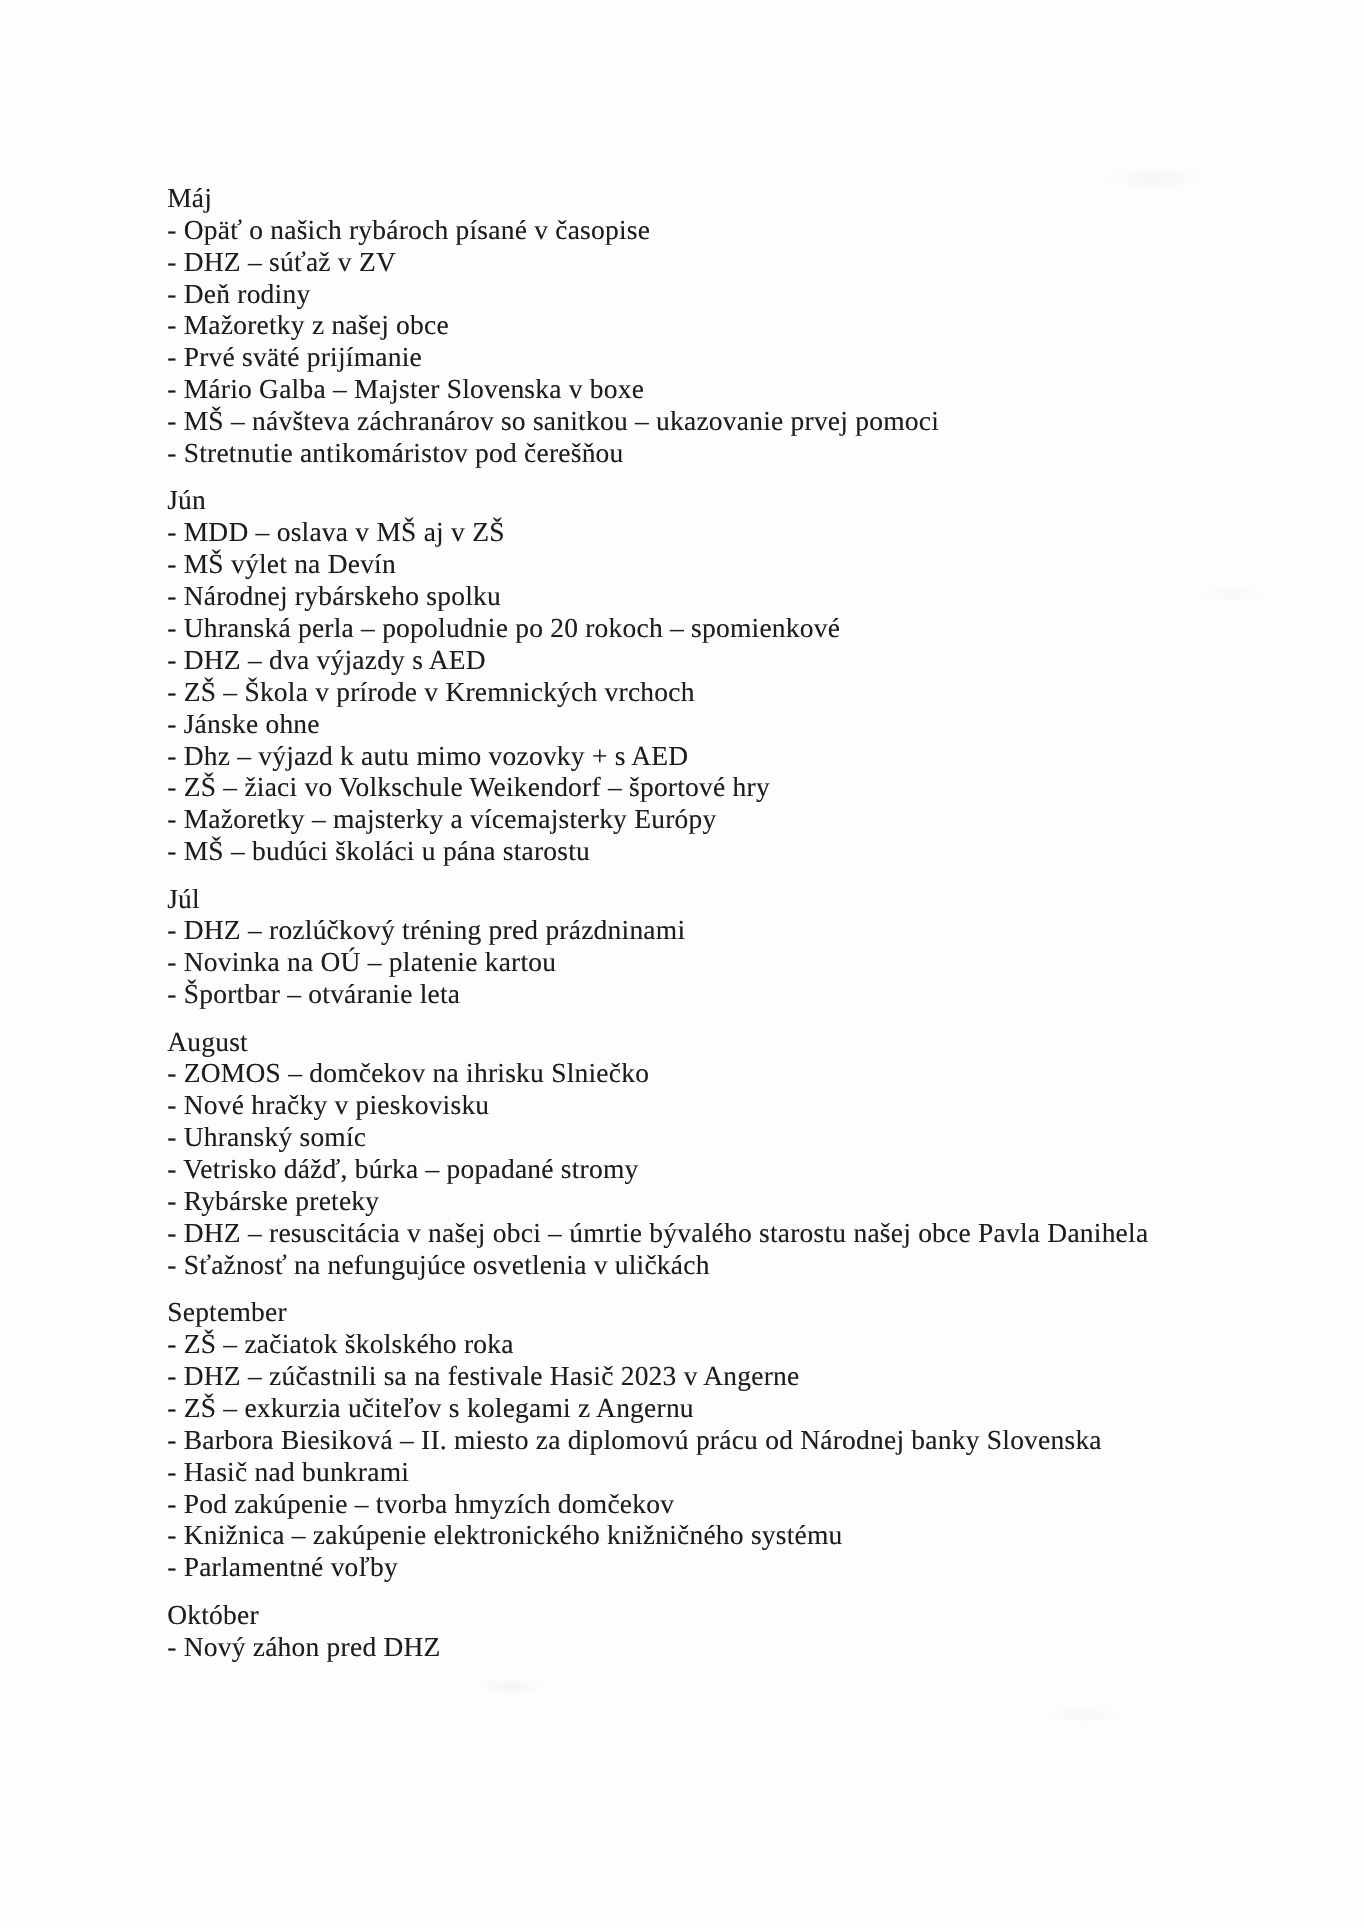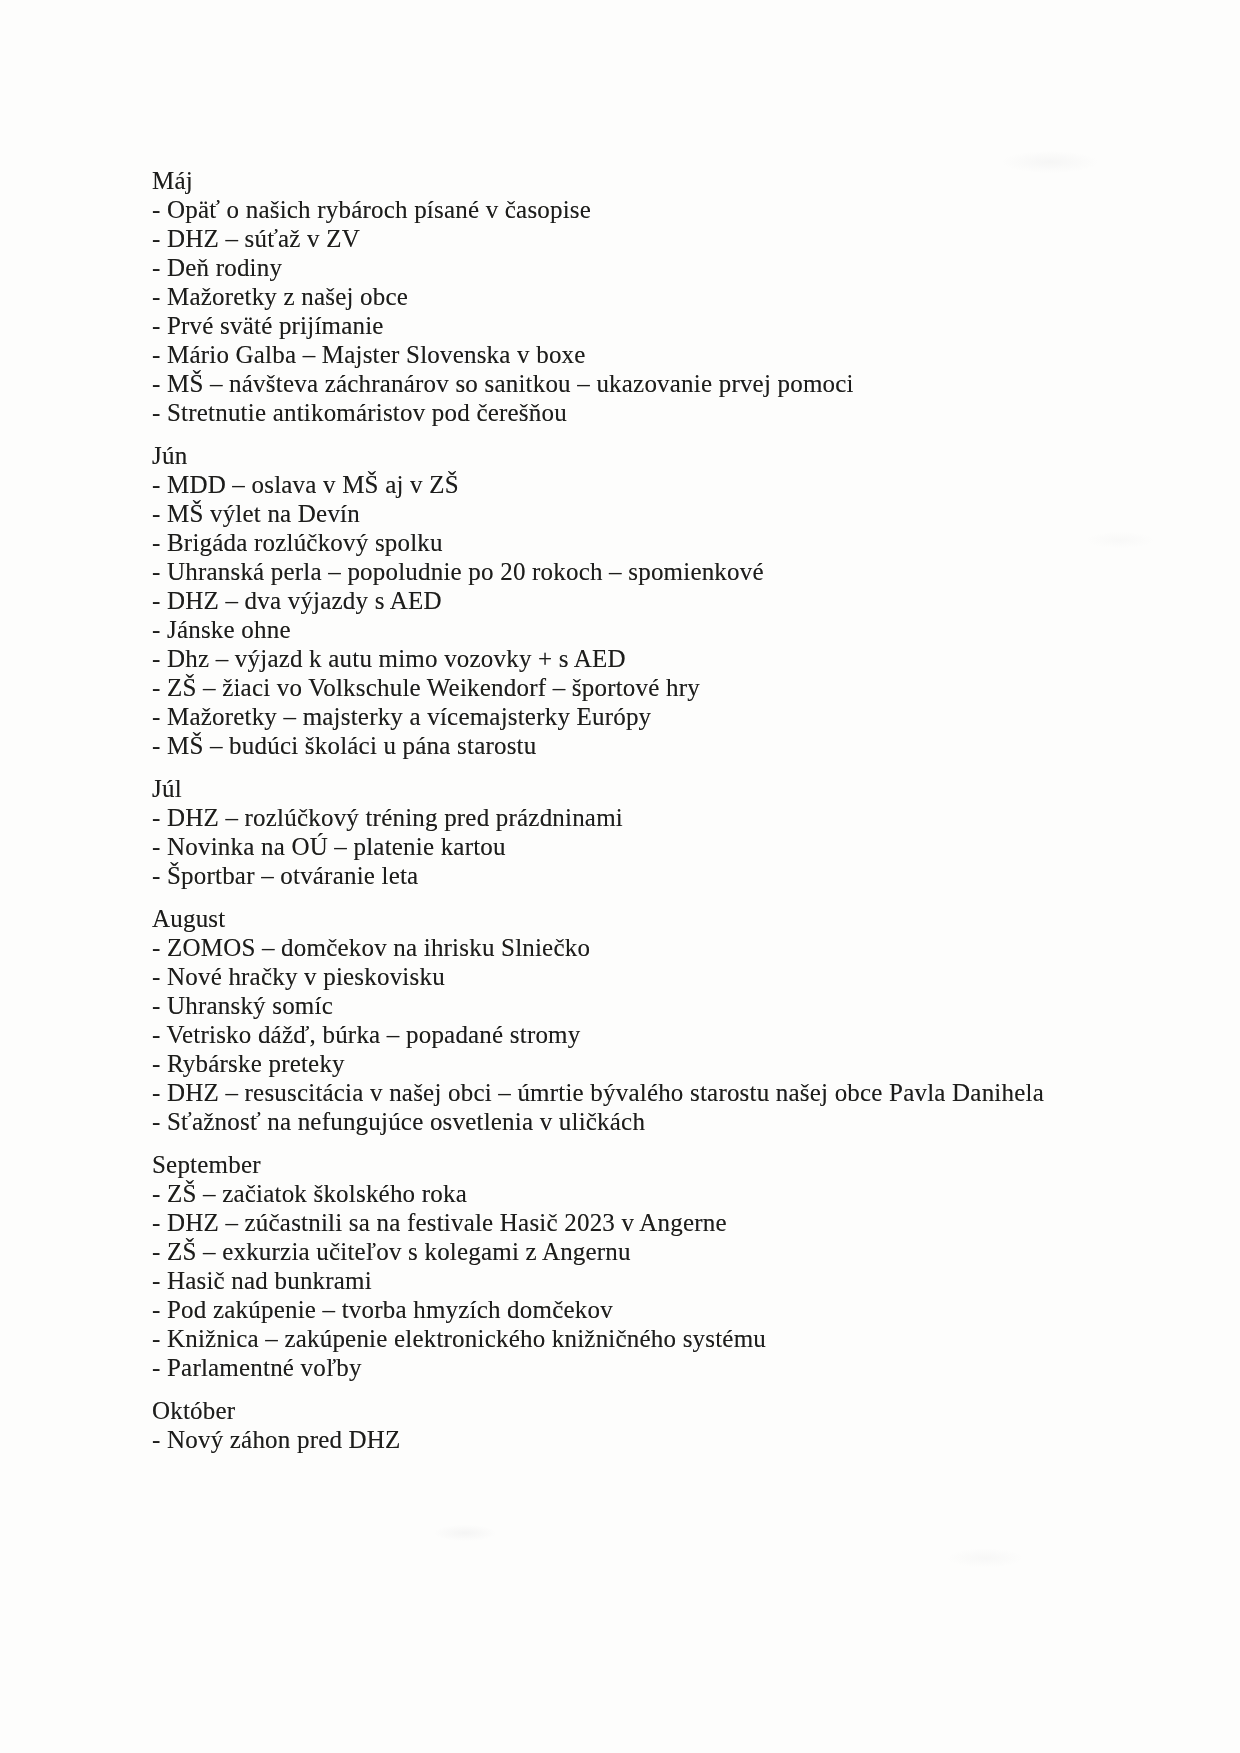--- a/index.html
+++ b/index.html
@@ -49,23 +49,24 @@
         <div class="line"><span>-</span> <span>Mažoretky z našej obce</span></div>
         <div class="line"><span>-</span> <span>Prvé sväté prijímanie</span></div>
         <div class="line"><span>-</span> <span>Mário Galba – Majster Slovenska v boxe</span></div>
         <div class="line"><span>-</span> <span>MŠ – návšteva záchranárov so sanitkou – ukazovanie prvej pomoci</span></div>
         <div class="line"><span>-</span> <span>Stretnutie antikomáristov pod čerešňou</span></div>
       </div>
       <div class="section">
         <div class="line month">Jún</div>
         <div class="line"><span>-</span> <span>MDD – oslava v MŠ aj v ZŠ</span></div>
         <div class="line"><span>-</span> <span>MŠ výlet na Devín</span></div>
-        <div class="line"><span>-</span> <span>Brigáda rozlúčkový spolku</span></div>
+        <div class="line"><span>-</span> <span>Národnej rybárskeho spolku</span></div>
         <div class="line"><span>-</span> <span>Uhranská perla – popoludnie po 20 rokoch – spomienkové</span></div>
         <div class="line"><span>-</span> <span>DHZ – dva výjazdy s AED</span></div>
+        <div class="line"><span>-</span> <span>ZŠ – Škola v prírode v Kremnických vrchoch</span></div>
         <div class="line"><span>-</span> <span>Jánske ohne</span></div>
         <div class="line"><span>-</span> <span>Dhz – výjazd k autu mimo vozovky + s AED</span></div>
         <div class="line"><span>-</span> <span>ZŠ – žiaci vo Volkschule Weikendorf – športové hry</span></div>
         <div class="line"><span>-</span> <span>Mažoretky – majsterky a vícemajsterky Európy</span></div>
         <div class="line"><span>-</span> <span>MŠ – budúci školáci u pána starostu</span></div>
       </div>
       <div class="section">
         <div class="line month">Júl</div>
         <div class="line"><span>-</span> <span>DHZ – rozlúčkový tréning pred prázdninami</span></div>
         <div class="line"><span>-</span> <span>Novinka na OÚ – platenie kartou</span></div>
@@ -79,20 +80,21 @@
         <div class="line"><span>-</span> <span>Vetrisko dážď, búrka – popadané stromy</span></div>
         <div class="line"><span>-</span> <span>Rybárske preteky</span></div>
         <div class="line"><span>-</span> <span>DHZ – resuscitácia v našej obci – úmrtie bývalého starostu našej obce Pavla Danihela</span></div>
         <div class="line"><span>-</span> <span>Sťažnosť na nefungujúce osvetlenia v uličkách</span></div>
       </div>
       <div class="section">
         <div class="line month">September</div>
         <div class="line"><span>-</span> <span>ZŠ – začiatok školského roka</span></div>
         <div class="line"><span>-</span> <span>DHZ – zúčastnili sa na festivale Hasič 2023 v Angerne</span></div>
         <div class="line"><span>-</span> <span>ZŠ – exkurzia učiteľov s kolegami z Angernu</span></div>
+        <div class="line"><span>-</span> <span>Barbora Biesiková – II. miesto za diplomovú prácu od Národnej banky Slovenska</span></div>
         <div class="line"><span>-</span> <span>Hasič nad bunkrami</span></div>
         <div class="line"><span>-</span> <span>Pod zakúpenie – tvorba hmyzích domčekov</span></div>
         <div class="line"><span>-</span> <span>Knižnica – zakúpenie elektronického knižničného systému</span></div>
         <div class="line"><span>-</span> <span>Parlamentné voľby</span></div>
       </div>
       <div class="section">
         <div class="line month">Október</div>
         <div class="line"><span>-</span> <span>Nový záhon pred DHZ</span></div>
       </div>
     </div>

